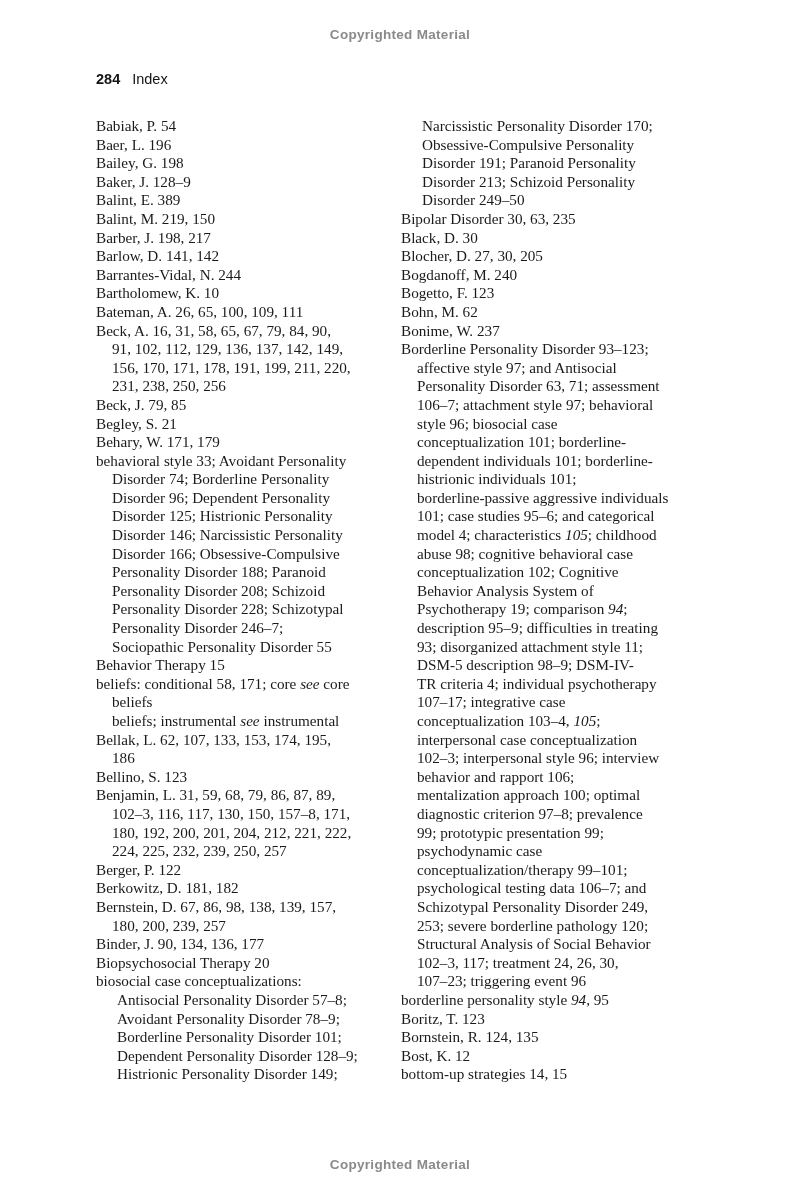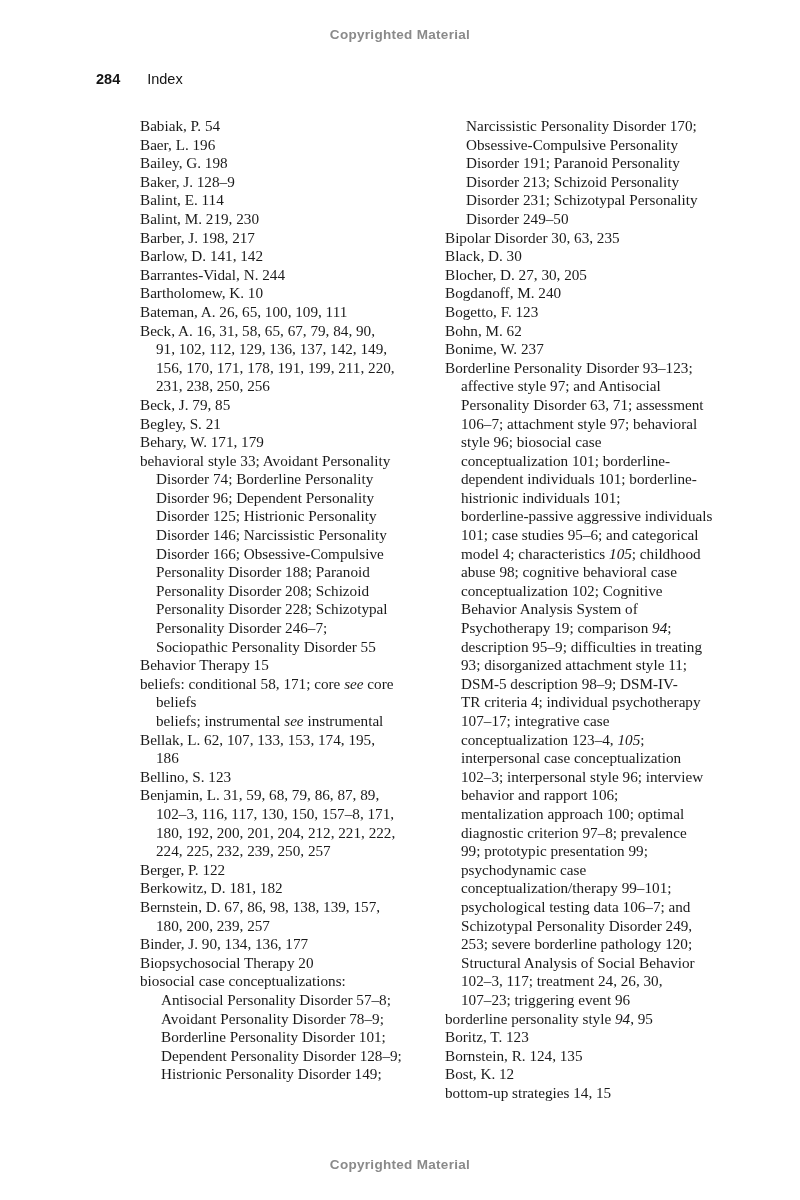--- a/index.html
+++ b/index.html
@@ -20,27 +20,26 @@
     letter-spacing: 0.3px;
   }
   .copyright.top { top: 27px; }
   .copyright.bottom { top: 1157px; }
   .header {
     position: absolute; left: 96px; top: 71px;
     font-family: "Liberation Sans", sans-serif;
     font-size: 14.5px;
     color: #141414;
   }
-  .pagenum { font-weight: bold; margin-right: 27px; }
+  .pagenum { font-weight: bold; margin-right: 12px; }
   .col {
     position: absolute; top: 117px;
     font-size: 15.2px;
     line-height: 18.6px;
     color: #1a1a1a;
-    margin-left: 44px;
   }
   .col.left  { left: 96px;  width: 302px; }
   .col.right { left: 401px; width: 318px; }
   .ln { white-space: nowrap; }
   .ln.ind1 { padding-left: 16px; }
   .ln.ind2 { padding-left: 21px; }
   .ln i { font-style: italic; }
 </style>
 </head>
 <body>
@@ -50,22 +49,22 @@
 
   <div class="header">
     <span class="pagenum">284</span><span class="section">Index</span>
   </div>
 
   <div class="col left" id="col-left">
       <div class="ln"><span>Babiak, P. 54</span></div>
       <div class="ln"><span>Baer, L. 196</span></div>
       <div class="ln"><span>Bailey, G. 198</span></div>
       <div class="ln"><span>Baker, J. 128–9</span></div>
-      <div class="ln"><span>Balint, E. 114</span></div>
-      <div class="ln"><span>Balint, M. 219, 230</span></div>
+      <div class="ln"><span>Balint, E. 389</span></div>
+      <div class="ln"><span>Balint, M. 219, 150</span></div>
       <div class="ln"><span>Barber, J. 198, 217</span></div>
       <div class="ln"><span>Barlow, D. 141, 142</span></div>
       <div class="ln"><span>Barrantes-Vidal, N. 244</span></div>
       <div class="ln"><span>Bartholomew, K. 10</span></div>
       <div class="ln"><span>Bateman, A. 26, 65, 100, 109, 111</span></div>
       <div class="ln"><span>Beck, A. 16, 31, 58, 65, 67, 79, 84, 90,</span></div>
       <div class="ln ind1"><span>91, 102, 112, 129, 136, 137, 142, 149,</span></div>
       <div class="ln ind1"><span>156, 170, 171, 178, 191, 199, 211, 220,</span></div>
       <div class="ln ind1"><span>231, 238, 250, 256</span></div>
       <div class="ln"><span>Beck, J. 79, 85</span></div>
@@ -105,21 +104,20 @@
       <div class="ln ind2"><span>Borderline Personality Disorder 101;</span></div>
       <div class="ln ind2"><span>Dependent Personality Disorder 128–9;</span></div>
       <div class="ln ind2"><span>Histrionic Personality Disorder 149;</span></div>
     </div>
 
   <div class="col right" id="col-right">
       <div class="ln ind2"><span>Narcissistic Personality Disorder 170;</span></div>
       <div class="ln ind2"><span>Obsessive-Compulsive Personality</span></div>
       <div class="ln ind2"><span>Disorder 191; Paranoid Personality</span></div>
       <div class="ln ind2"><span>Disorder 213; Schizoid Personality</span></div>
-      <div class="ln ind2"><span>Disorder 231; Schizotypal Personality</span></div>
       <div class="ln ind2"><span>Disorder 249–50</span></div>
       <div class="ln"><span>Bipolar Disorder 30, 63, 235</span></div>
       <div class="ln"><span>Black, D. 30</span></div>
       <div class="ln"><span>Blocher, D. 27, 30, 205</span></div>
       <div class="ln"><span>Bogdanoff, M. 240</span></div>
       <div class="ln"><span>Bogetto, F. 123</span></div>
       <div class="ln"><span>Bohn, M. 62</span></div>
       <div class="ln"><span>Bonime, W. 237</span></div>
       <div class="ln"><span>Borderline Personality Disorder 93–123;</span></div>
       <div class="ln ind1"><span>affective style 97; and Antisocial</span></div>
@@ -134,21 +132,21 @@
       <div class="ln ind1"><span>model 4; characteristics </span><i>105</i><span>; childhood</span></div>
       <div class="ln ind1"><span>abuse 98; cognitive behavioral case</span></div>
       <div class="ln ind1"><span>conceptualization 102; Cognitive</span></div>
       <div class="ln ind1"><span>Behavior Analysis System of</span></div>
       <div class="ln ind1"><span>Psychotherapy 19; comparison </span><i>94</i><span>;</span></div>
       <div class="ln ind1"><span>description 95–9; difficulties in treating</span></div>
       <div class="ln ind1"><span>93; disorganized attachment style 11;</span></div>
       <div class="ln ind1"><span>DSM-5 description 98–9; DSM-IV-</span></div>
       <div class="ln ind1"><span>TR criteria 4; individual psychotherapy</span></div>
       <div class="ln ind1"><span>107–17; integrative case</span></div>
-      <div class="ln ind1"><span>conceptualization 123–4, </span><i>105</i><span>;</span></div>
+      <div class="ln ind1"><span>conceptualization 103–4, </span><i>105</i><span>;</span></div>
       <div class="ln ind1"><span>interpersonal case conceptualization</span></div>
       <div class="ln ind1"><span>102–3; interpersonal style 96; interview</span></div>
       <div class="ln ind1"><span>behavior and rapport 106;</span></div>
       <div class="ln ind1"><span>mentalization approach 100; optimal</span></div>
       <div class="ln ind1"><span>diagnostic criterion 97–8; prevalence</span></div>
       <div class="ln ind1"><span>99; prototypic presentation 99;</span></div>
       <div class="ln ind1"><span>psychodynamic case</span></div>
       <div class="ln ind1"><span>conceptualization/therapy 99–101;</span></div>
       <div class="ln ind1"><span>psychological testing data 106–7; and</span></div>
       <div class="ln ind1"><span>Schizotypal Personality Disorder 249,</span></div>

